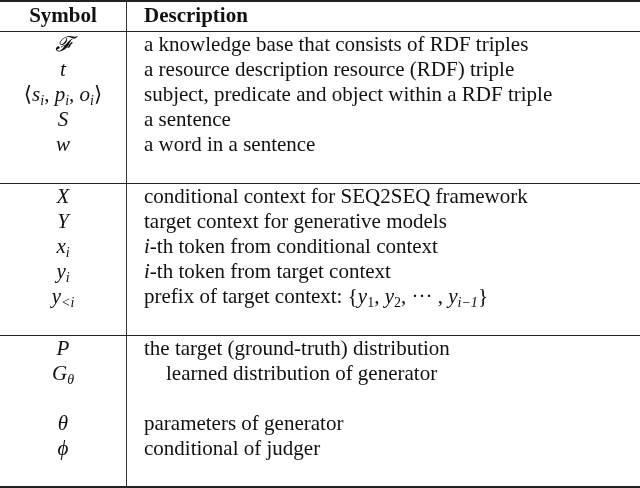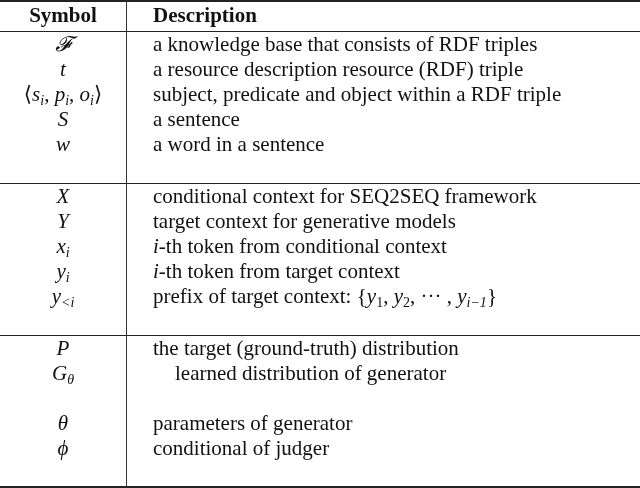--- a/index.html
+++ b/index.html
@@ -52,21 +52,21 @@
       line-height: 25px;
       white-space: nowrap;
     }
     .sym .up { font-style: normal; }
     .sym sub {
       font-size: 14px;
       vertical-align: -4px;
       line-height: 0;
     }
     .desc {
-      padding-left: 27px;
+      padding-left: 18px;
       font-family: "Liberation Serif", "DejaVu Serif", serif;
       font-size: 21px;
       line-height: 25px;
       white-space: nowrap;
     }
     .desc i { font-style: italic; }
     .head .sym, .head .desc {
       font-weight: bold;
       font-style: normal;
       font-size: 21px;

